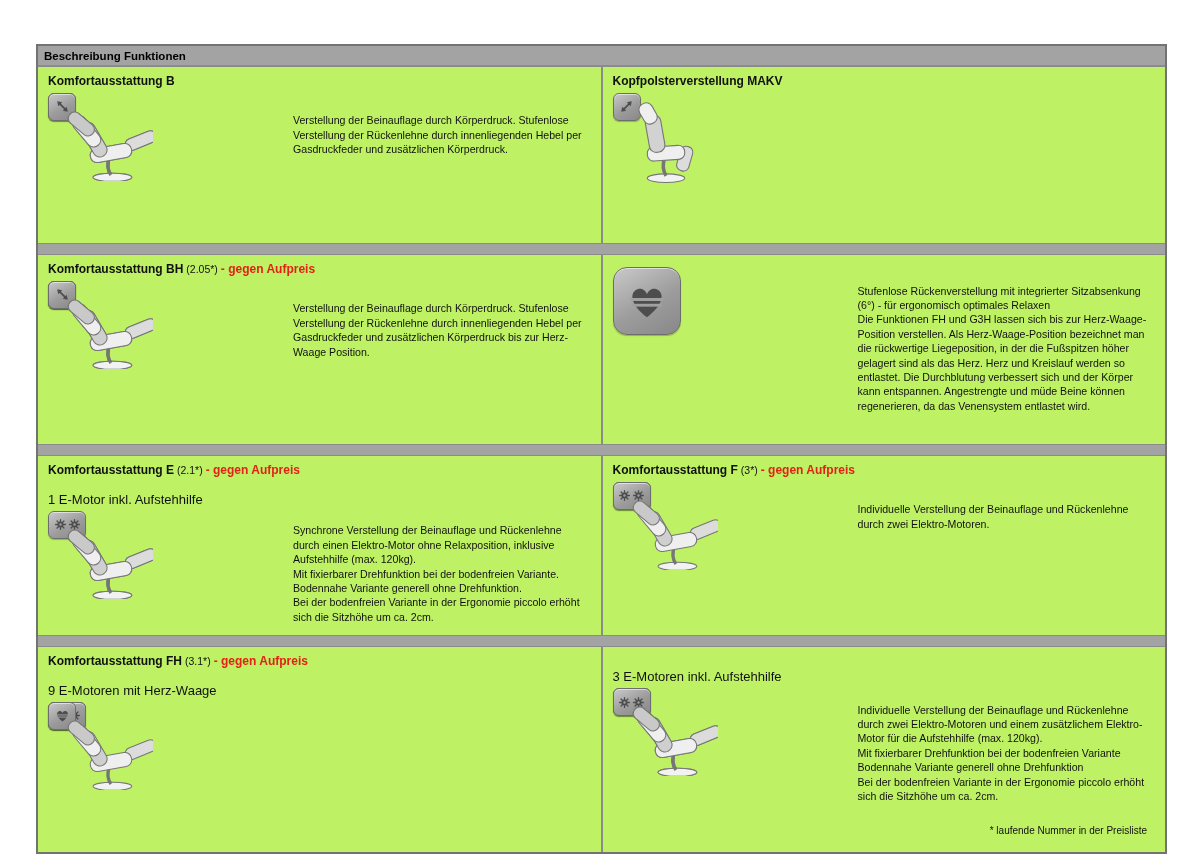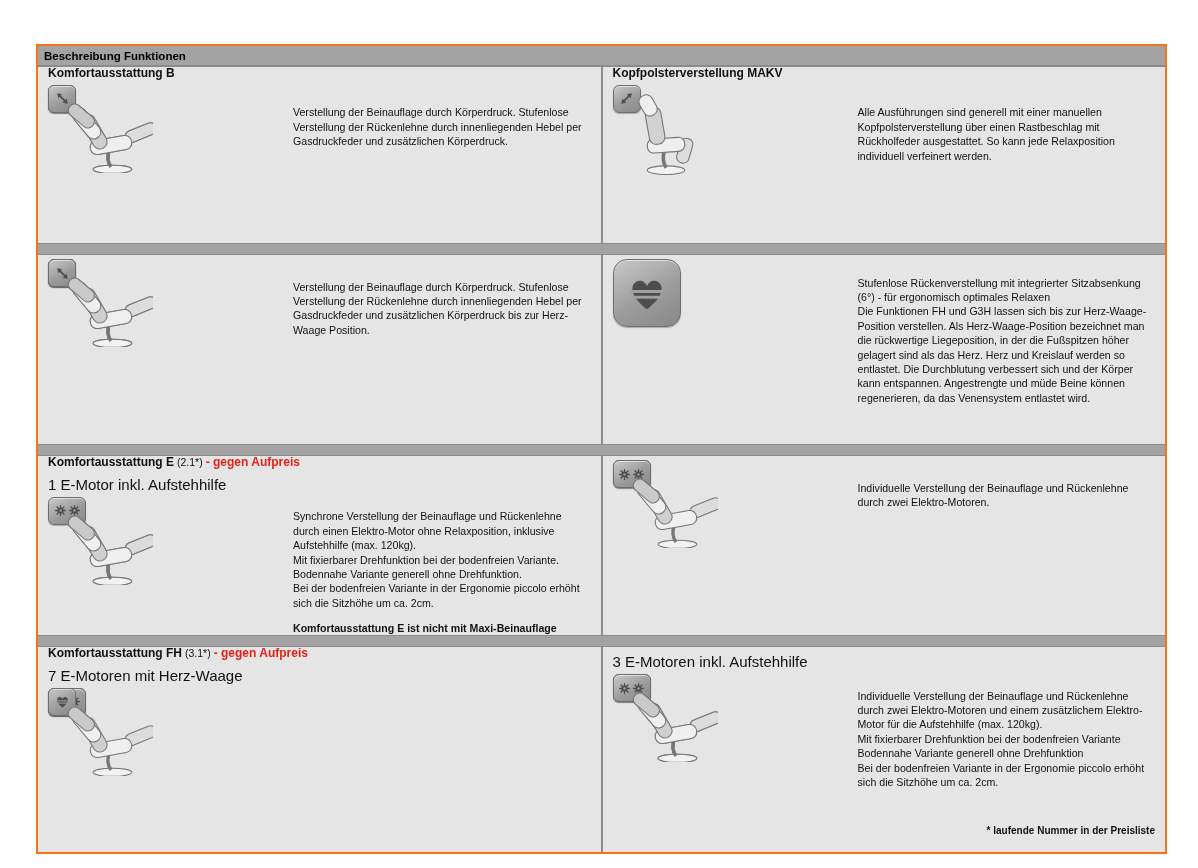--- a/index.html
+++ b/index.html
@@ -1,36 +1,36 @@
 <!DOCTYPE html>
 <html><head>
 <meta charset="utf-8">
 <style>
   html,body{margin:0;padding:0}
   body{width:1198px;height:868px;position:relative;background:#fff;color:#111;
        font-family:"Liberation Sans",sans-serif;overflow:hidden}
 
   .frame{position:absolute;left:36px;top:44px;width:1127px;height:806px;
-         border:2px solid #f97316;background:#e5e5e5}
+         border:2px solid #737373;background:#bef264}
   .header-bar{height:19px;background:#a3a3a3;border-bottom:2px solid #8b8b8b;
               display:flex;align-items:center;padding:0 6px}
   .header-bar .t{font-size:11.5px;font-weight:bold;color:#000}
 
   .grid{display:flex;flex-direction:column;height:calc(100% - 21px)}
   .row{display:flex;min-height:0}
   .r1{height:176px}.r2{height:189px}.r3{height:179px}.r4{flex:1}
   .band{height:10px;background:#a3a3a3;border-top:1px solid #8b8b8b;border-bottom:1px solid #8b8b8b}
 
-  .cell{width:50%;padding:0 12px 4px 10px;position:relative;overflow:hidden}
+  .cell{width:50%;padding:8px 12px 4px 10px;position:relative;overflow:hidden}
   .cell.left{border-right:2px solid #8b8b8b}
 
   .cell-title{font-size:12px;font-weight:bold;line-height:1.15;white-space:nowrap}
   .t-code{font-weight:normal;font-size:10.5px;margin-left:3px}
   .t-red{color:#e32119;margin-left:3px}
-  .subtitle{font-size:15px;margin-top:6px}
+  .subtitle{font-size:13px;margin-top:14px}
 
   .cell-content{display:flex;align-items:flex-start}
   .figure{flex:0 0 245px;width:245px;position:relative;height:138px;margin-top:4px}
   .r3 .figure,.r4 .figure{height:130px}
   .text-col{flex:1;padding-top:14px;padding-right:2px;min-width:0}
   .text-col.tall{padding-top:10px}
   .body{font-size:10.6px;line-height:1.36;white-space:pre-line}
   .body.bold{font-weight:bold}
 
   .chair{position:absolute;display:block}
@@ -52,21 +52,21 @@
   .fig-b .i1{left:46;top:2}.fig-b .i2{left:168;top:2}
   .fig-makv .c1{left:14;top:32}.fig-makv .i1{left:62;top:8}.fig-makv .arr{left:0;top:2}
   .fig-bh .c1{left:0;top:40}.fig-bh .c2{left:96;top:34}
   .fig-bh .i1{left:34;top:2}.fig-bh .i2{left:64;top:2}.fig-bh .i3{left:168;top:2}
   .fig-herz .i1{left:12;top:20}
   .fig-e .c1{left:0;top:36}.fig-e .c2{left:96;top:30}.fig-e .i1{left:102;top:0}
   .fig-f .c1{left:16;top:30}.fig-f .i1{left:80;top:0}.fig-f .i2{left:118;top:0}
   .fig-fh .c1{left:6;top:30}.fig-fh .i1{left:58;top:0}.fig-fh .i2{left:96;top:0}.fig-fh .i3{left:134;top:0}
   .fig-g3 .c1{left:20;top:36}.fig-g3 .c2{left:100;top:30}.fig-g3 .i1{left:76;top:0}.fig-g3 .i2{left:114;top:0}
 
-  .footnote{position:absolute;right:10px;bottom:16px;font-size:10px;font-weight:bold}
+  .footnote{position:absolute;right:18px;bottom:16px;font-size:10px;font-weight:normal}
 </style>
 </head>
 <body>
 
 <svg width="0" height="0" style="position:absolute" aria-hidden="true">
   <defs>
     <symbol id="gear" viewBox="0 0 20 20" overflow="visible">
       <g stroke="#4d4d4d" stroke-width="2" stroke-linecap="round">
         <line x1="10" y1="2.5" x2="10" y2="17.5"></line>
         <line x1="2.5" y1="10" x2="17.5" y2="10"></line>
@@ -161,31 +161,31 @@
             </span>
             <span class="badge i1">
                 <svg viewBox="0 0 24 24">
                   <use href="#arrow2"></use>
                 </svg>
               </span>
             <svg class="chair c1" width="92" height="90" viewBox="-10 -6 118 115">
                 <use href="#recliner-upright"></use>
               </svg>
           </div>
-          <div class="text-col">
-            <p class="body">Alle Ausführungen sind generell mit einer manuellen Kopfpolsterverstellung über einen Rastbeschlag mit Rückholfeder ausgestattet. So kann jede Relaxposition individuell verfeinert werden.</p>
-          </div>
         </div>
       </div>
     </div>
 
     <div class="band"></div>
 
     <div class="row r2">
       <div class="cell left">
+        <div class="cell-title">
+          <span>Komfortausstattung BH</span><span class="t-code">(2.05*)</span><span class="t-red">- gegen Aufpreis</span>
+        </div>
         <div class="cell-content">
           <div class="figure fig-bh">
             <span class="badge i1">
                 <svg viewBox="0 0 24 24">
                   <use href="#arrow2"></use>
                 </svg>
               </span>
             <span class="badge i2">
                 <svg viewBox="0 0 24 24">
                   <use href="#heartcut"></use>
@@ -252,20 +252,23 @@
           </div>
           <div class="text-col" style="padding-top:6px">
             <p class="body">Synchrone Verstellung der Beinauflage und Rückenlehne durch einen Elektro-Motor ohne Relaxposition, inklusive Aufstehhilfe (max. 120kg).
 Mit fixierbarer Drehfunktion bei der bodenfreien Variante. Bodennahe Variante generell ohne Drehfunktion.
 Bei der bodenfreien Variante in der Ergonomie piccolo erhöht sich die Sitzhöhe um ca. 2cm.</p>
             <p class="body bold">Komfortausstattung E ist nicht mit Maxi-Beinauflage kombinierbar.</p>
           </div>
         </div>
       </div>
       <div class="cell">
+        <div class="cell-title">
+          <span>Komfortausstattung F</span><span class="t-code">(3*)</span><span class="t-red">- gegen Aufpreis</span>
+        </div>
         <div class="cell-content">
           <div class="figure fig-f">
             <span class="badge wide i1">
                 <svg class="gear-svg" viewBox="0 0 20 20">
                   <use href="#gear"></use>
                 </svg>
                 <svg class="gear-svg" viewBox="0 0 20 20">
                   <use href="#gear"></use>
                 </svg>
               </span>
@@ -288,21 +291,21 @@
       </div>
     </div>
 
     <div class="band"></div>
 
     <div class="row r4">
       <div class="cell left">
         <div class="cell-title">
           <span>Komfortausstattung FH</span><span class="t-code">(3.1*)</span><span class="t-red">- gegen Aufpreis</span>
         </div>
-        <div class="subtitle">7 E-Motoren mit Herz-Waage</div>
+        <div class="subtitle">9 E-Motoren mit Herz-Waage</div>
         <div class="cell-content">
           <div class="figure fig-fh">
             <span class="badge wide i1">
                 <svg class="gear-svg" viewBox="0 0 20 20">
                   <use href="#gear"></use>
                 </svg>
                 <svg class="gear-svg" viewBox="0 0 20 20">
                   <use href="#gear"></use>
                 </svg>
               </span>

